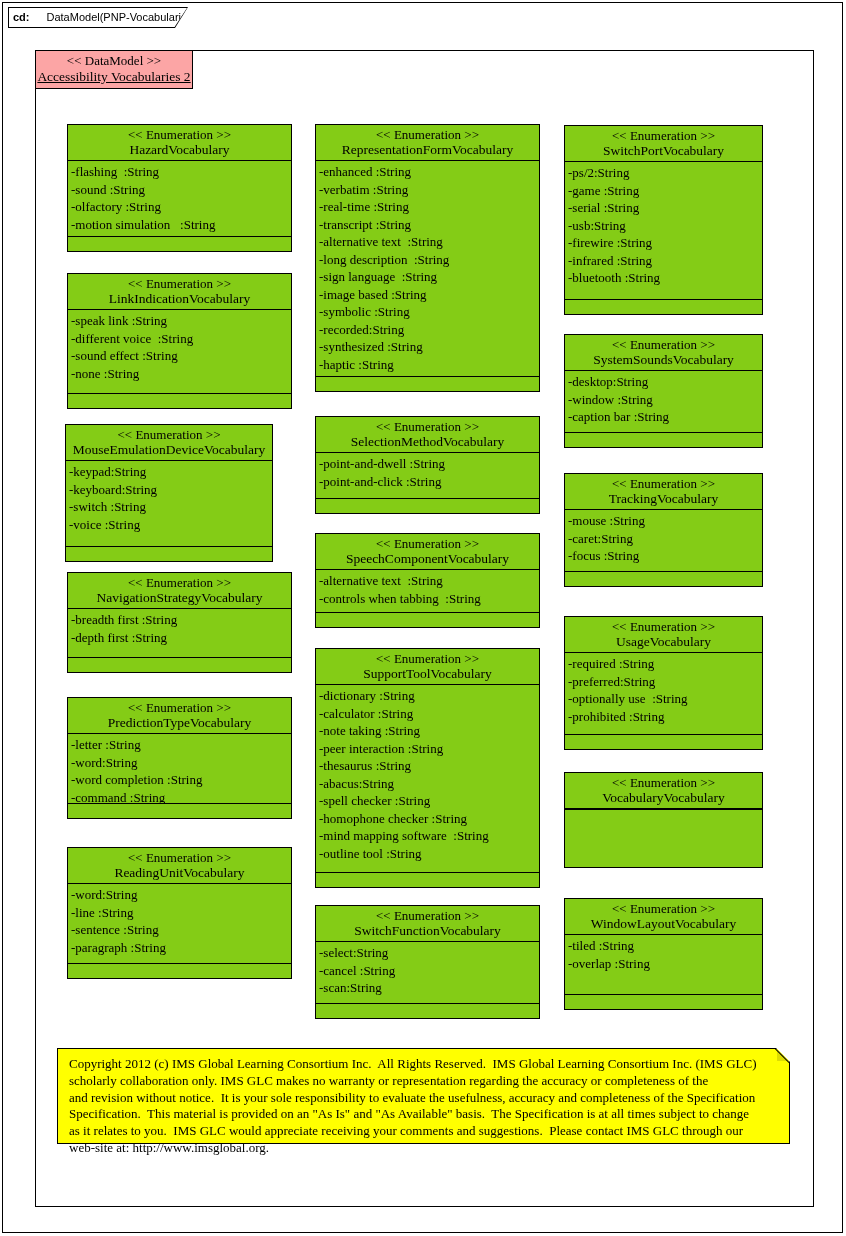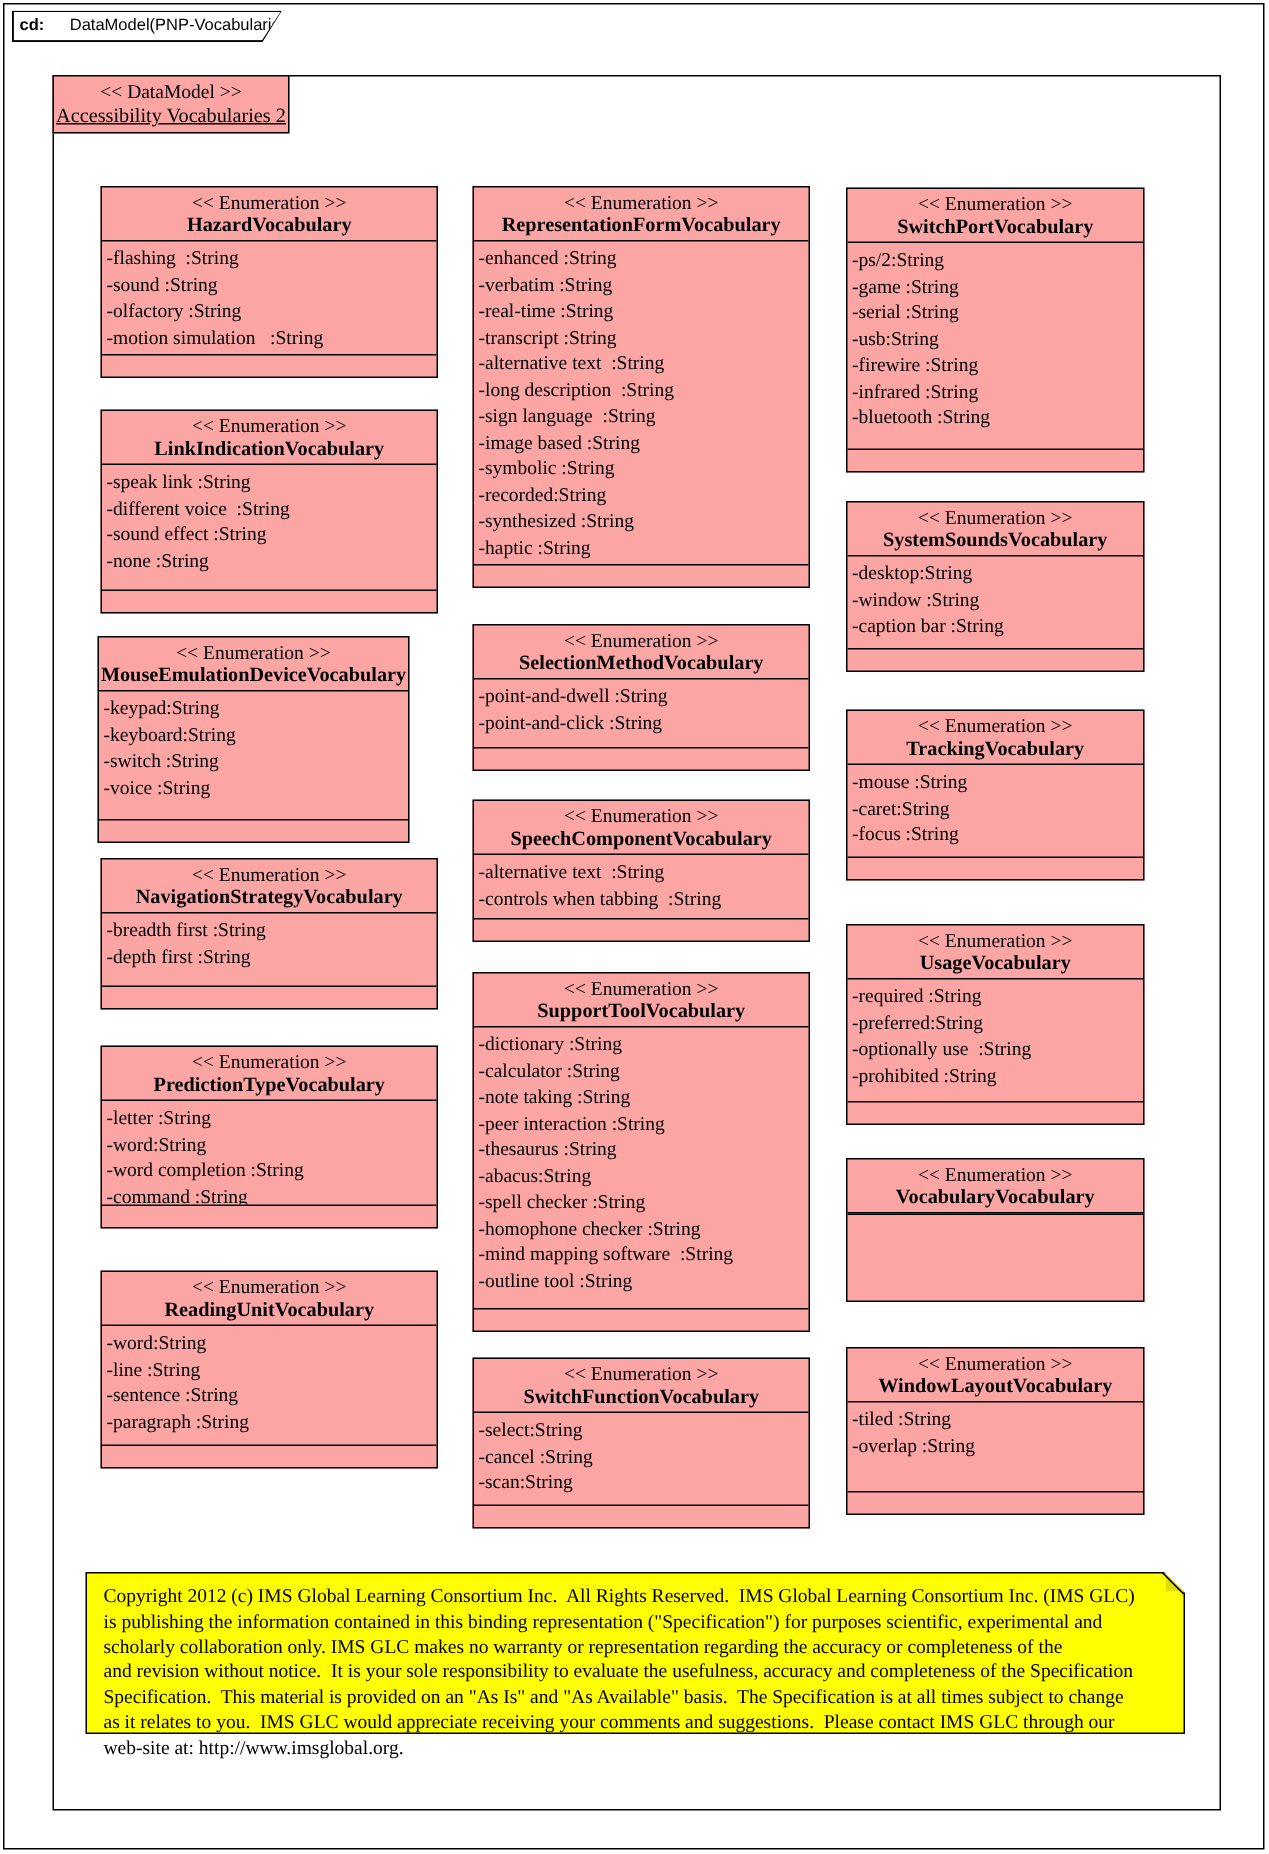--- a/index.html
+++ b/index.html
@@ -19,31 +19,31 @@
   .kind-label { font-weight:bold; margin-right:17px; }
 
   
   .frame { position:absolute; left:35px; top:50px; width:777px; height:1155px; border:1px solid #000; }
   .frame-tab { position:absolute; left:35px; top:50px; width:156px; height:37px;
     border:1px solid #000; background:#fca5a5; text-align:center; }
   .frame-tab .stereo { font-size:13px; padding-top:2px; white-space:nowrap; }
   .frame-tab .fname  { font-size:13.5px; white-space:nowrap;text-decoration:underline; }
 
   
-  .uml-class { position:absolute; border:1px solid #000; background:#fca5a5;
+  .uml-class { position:absolute; border:1px solid #000; background:#84cc16;
     display:flex; flex-direction:column; box-sizing:border-box; }
   .uml-head { border-bottom:1px solid #000; text-align:center; padding:2px 1px 2px; }
   .uml-stereo { font-size:13px; line-height:15px; white-space:nowrap; }
-  .uml-name  { font-size:13.5px; font-weight:bold; line-height:16px; white-space:nowrap; }
+  .uml-name  { font-size:13.5px; font-weight:normal; line-height:16px; white-space:nowrap; }
   .uml-attrs { flex:1 1 auto; padding:2px 1px 0 3px; overflow:hidden; }
   .uml-attr  { font-size:13px; line-height:17.5px; white-space:pre; }
   .uml-ops   { flex:0 0 14px; border-top:1px solid #000; }
 
   
-  .uml-note { position:absolute; left:57px; top:1048px; width:733px; height:108px;
+  .uml-note { position:absolute; left:57px; top:1048px; width:733px; height:96px;
     background:#FFFF00; border:1px solid #000; box-sizing:border-box; }
   .note-cut  { position:absolute; top:-1px; right:-1px; width:14px; height:14px;
     background:#fff; clip-path:polygon(0 0,100% 0,100% 100%); }
   .note-flap { position:absolute; top:0px; right:0px; width:12px; height:12px;
     background:#dede00; clip-path:polygon(0 0,100% 100%,0 100%); }
   .note-diag { position:absolute; top:6px; right:-3px; width:20px; height:1px;
     background:#000; transform:rotate(45deg); }
   .note-text { padding:7px 10px 0 11px; }
   .note-line { font-size:13px; line-height:16.8px; white-space:pre; }
 </style>
@@ -287,21 +287,20 @@
     <div class="uml-ops"></div>
   </div>
     </div>
 
   <div class="uml-note">
     <div class="note-cut"></div>
     <div class="note-flap"></div>
     <div class="note-diag"></div>
     <div class="note-text">
         <div class="note-line">Copyright 2012 (c) IMS Global Learning Consortium Inc.  All Rights Reserved.  IMS Global Learning Consortium Inc. (IMS GLC)</div>
-        <div class="note-line">is publishing the information contained in this binding representation ("Specification") for purposes scientific, experimental and</div>
         <div class="note-line">scholarly collaboration only. IMS GLC makes no warranty or representation regarding the accuracy or completeness of the</div>
         <div class="note-line">and revision without notice.  It is your sole responsibility to evaluate the usefulness, accuracy and completeness of the Specification</div>
         <div class="note-line">Specification.  This material is provided on an "As Is" and "As Available" basis.  The Specification is at all times subject to change</div>
         <div class="note-line">as it relates to you.  IMS GLC would appreciate receiving your comments and suggestions.  Please contact IMS GLC through our</div>
         <div class="note-line">web-site at: http://www.imsglobal.org.</div>
       </div>
   </div>
 </div>
 
 </body></html>

